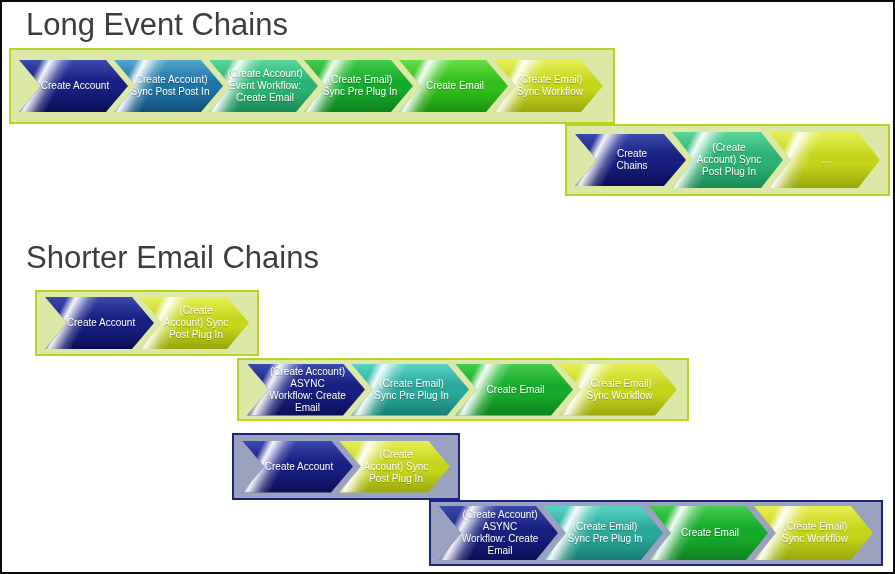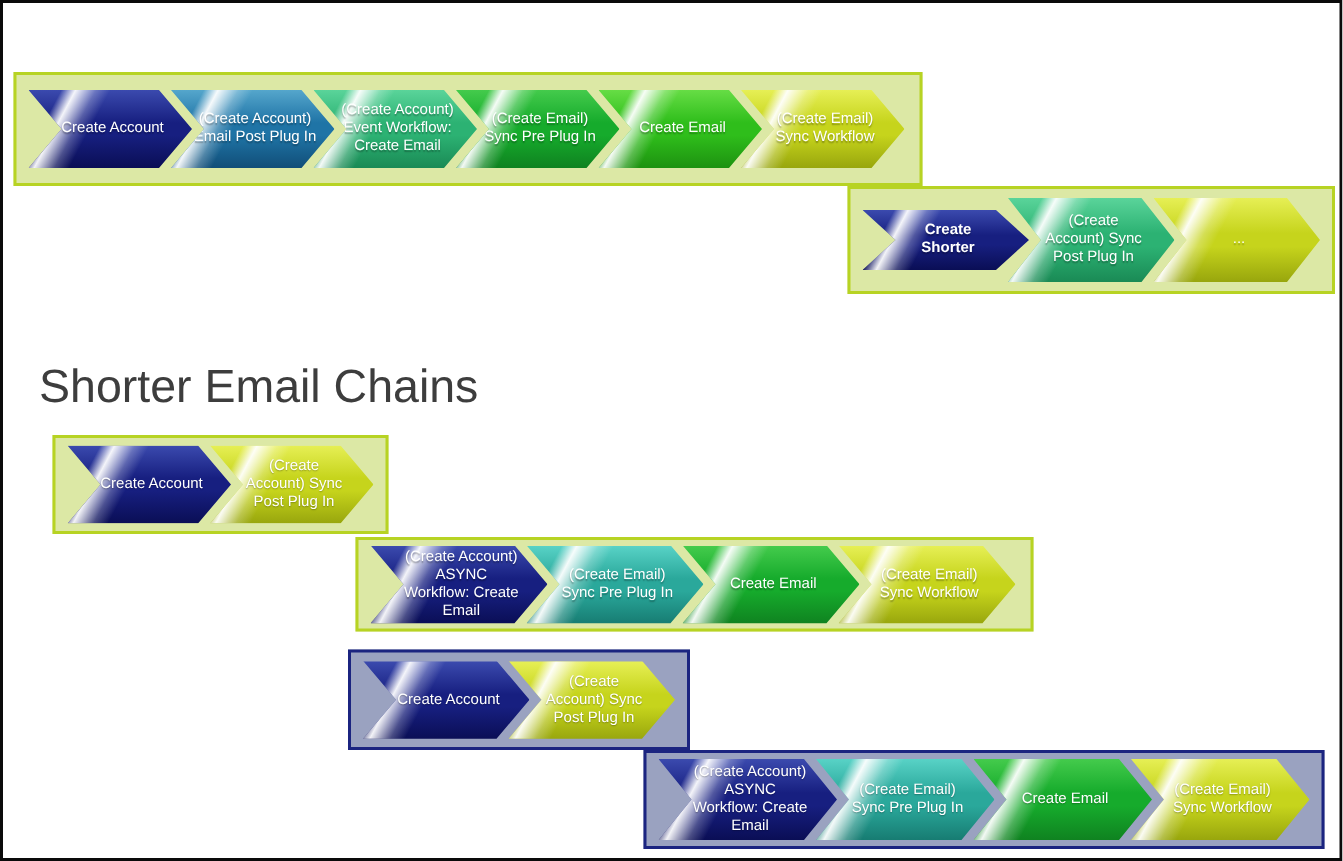--- a/index.html
+++ b/index.html
@@ -40,51 +40,52 @@
   .c-sea_green    { --light:#5ad49a; --base:#2cb273; --dark:#1a8a55; }
   .c-teal         { --light:#58d2c6; --base:#2aa89b; --dark:#177c72; }
   .c-green        { --light:#44cb4c; --base:#16ab2c; --dark:#0f8220; }
   .c-bright_green { --light:#66dd45; --base:#2fbe1b; --dark:#1d9210; }
   .c-yellow_green { --light:#e6ef55; --base:#c6d41c; --dark:#98a60d; }
 </style>
 </head>
 <body>
 
 <div class="canvas">
+  <div class="section-title" id="title-long">Long Event Chains</div>
 
   <div class="chain-box box-green" style="left: 7px; top: 46px; width: 606px; height: 76px;">
       <div class="chev c-navy" style="width: 109px; height: 52px;">
         <div class="ln">Create Account</div>
       </div>
       <div class="chev c-steel_blue" style="width: 109px; height: 52px;">
         <div class="ln">(Create Account)</div>
-        <div class="ln">Email Post Plug In</div>
+        <div class="ln">Sync Post Post In</div>
       </div>
       <div class="chev c-sea_green" style="width: 109px; height: 52px;">
         <div class="ln">(Create Account)</div>
         <div class="ln">Event Workflow:</div>
         <div class="ln">Create Email</div>
       </div>
       <div class="chev c-green" style="width: 109px; height: 52px;">
         <div class="ln">(Create Email)</div>
         <div class="ln">Sync Pre Plug In</div>
       </div>
       <div class="chev c-bright_green" style="width: 109px; height: 52px;">
         <div class="ln">Create Email</div>
       </div>
       <div class="chev c-yellow_green" style="width: 109px; height: 52px;">
         <div class="ln">(Create Email)</div>
         <div class="ln">Sync Workflow</div>
       </div>
     </div>
 
   <div class="chain-box box-green" style="left: 563px; top: 122px; width: 325px; height: 72px;">
-      <div class="chev c-navy" style="width: 111px; height: 40px; font-weight: bold;">
+      <div class="chev c-navy" style="width: 111px; height: 52px;">
         <div class="ln">Create</div>
-        <div class="ln">Shorter</div>
+        <div class="ln">Chains</div>
       </div>
       <div class="chev c-sea_green" style="width: 111px; height: 56px;">
         <div class="ln">(Create</div>
         <div class="ln">Account) Sync</div>
         <div class="ln">Post Plug In</div>
       </div>
       <div class="chev c-yellow_green" style="width: 111px; height: 56px;">
         <div class="ln">...</div>
       </div>
     </div>

